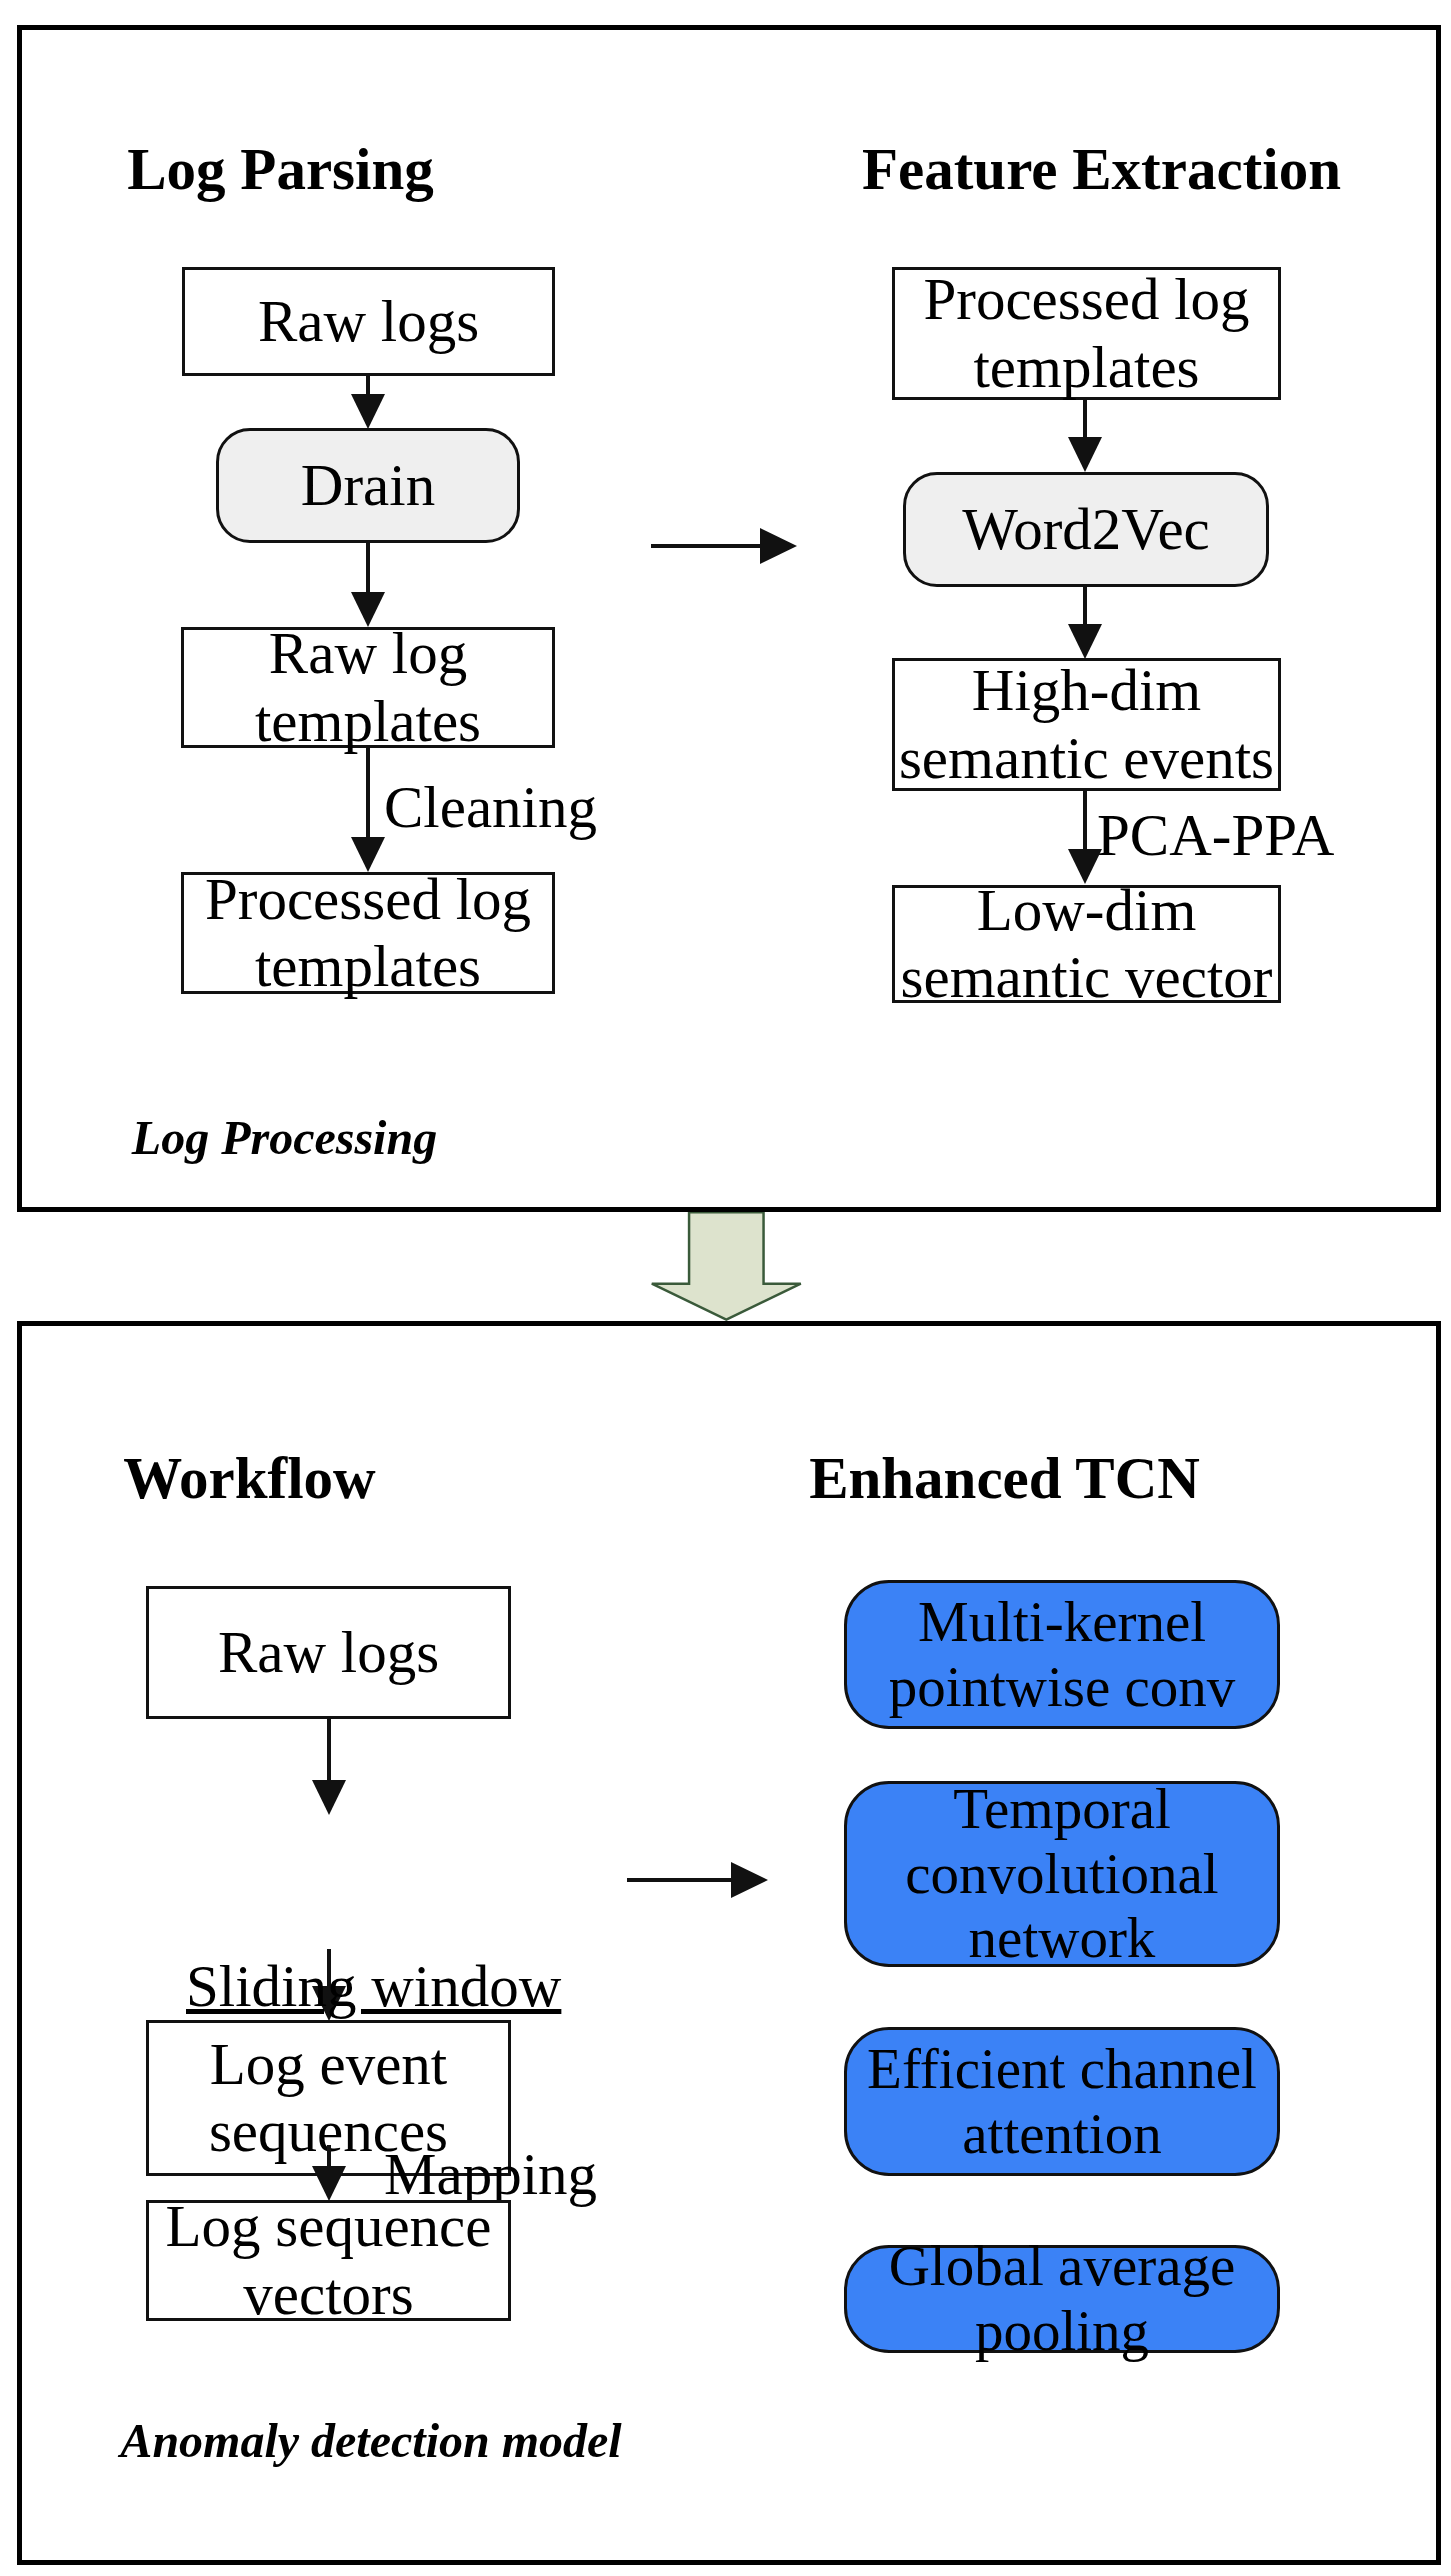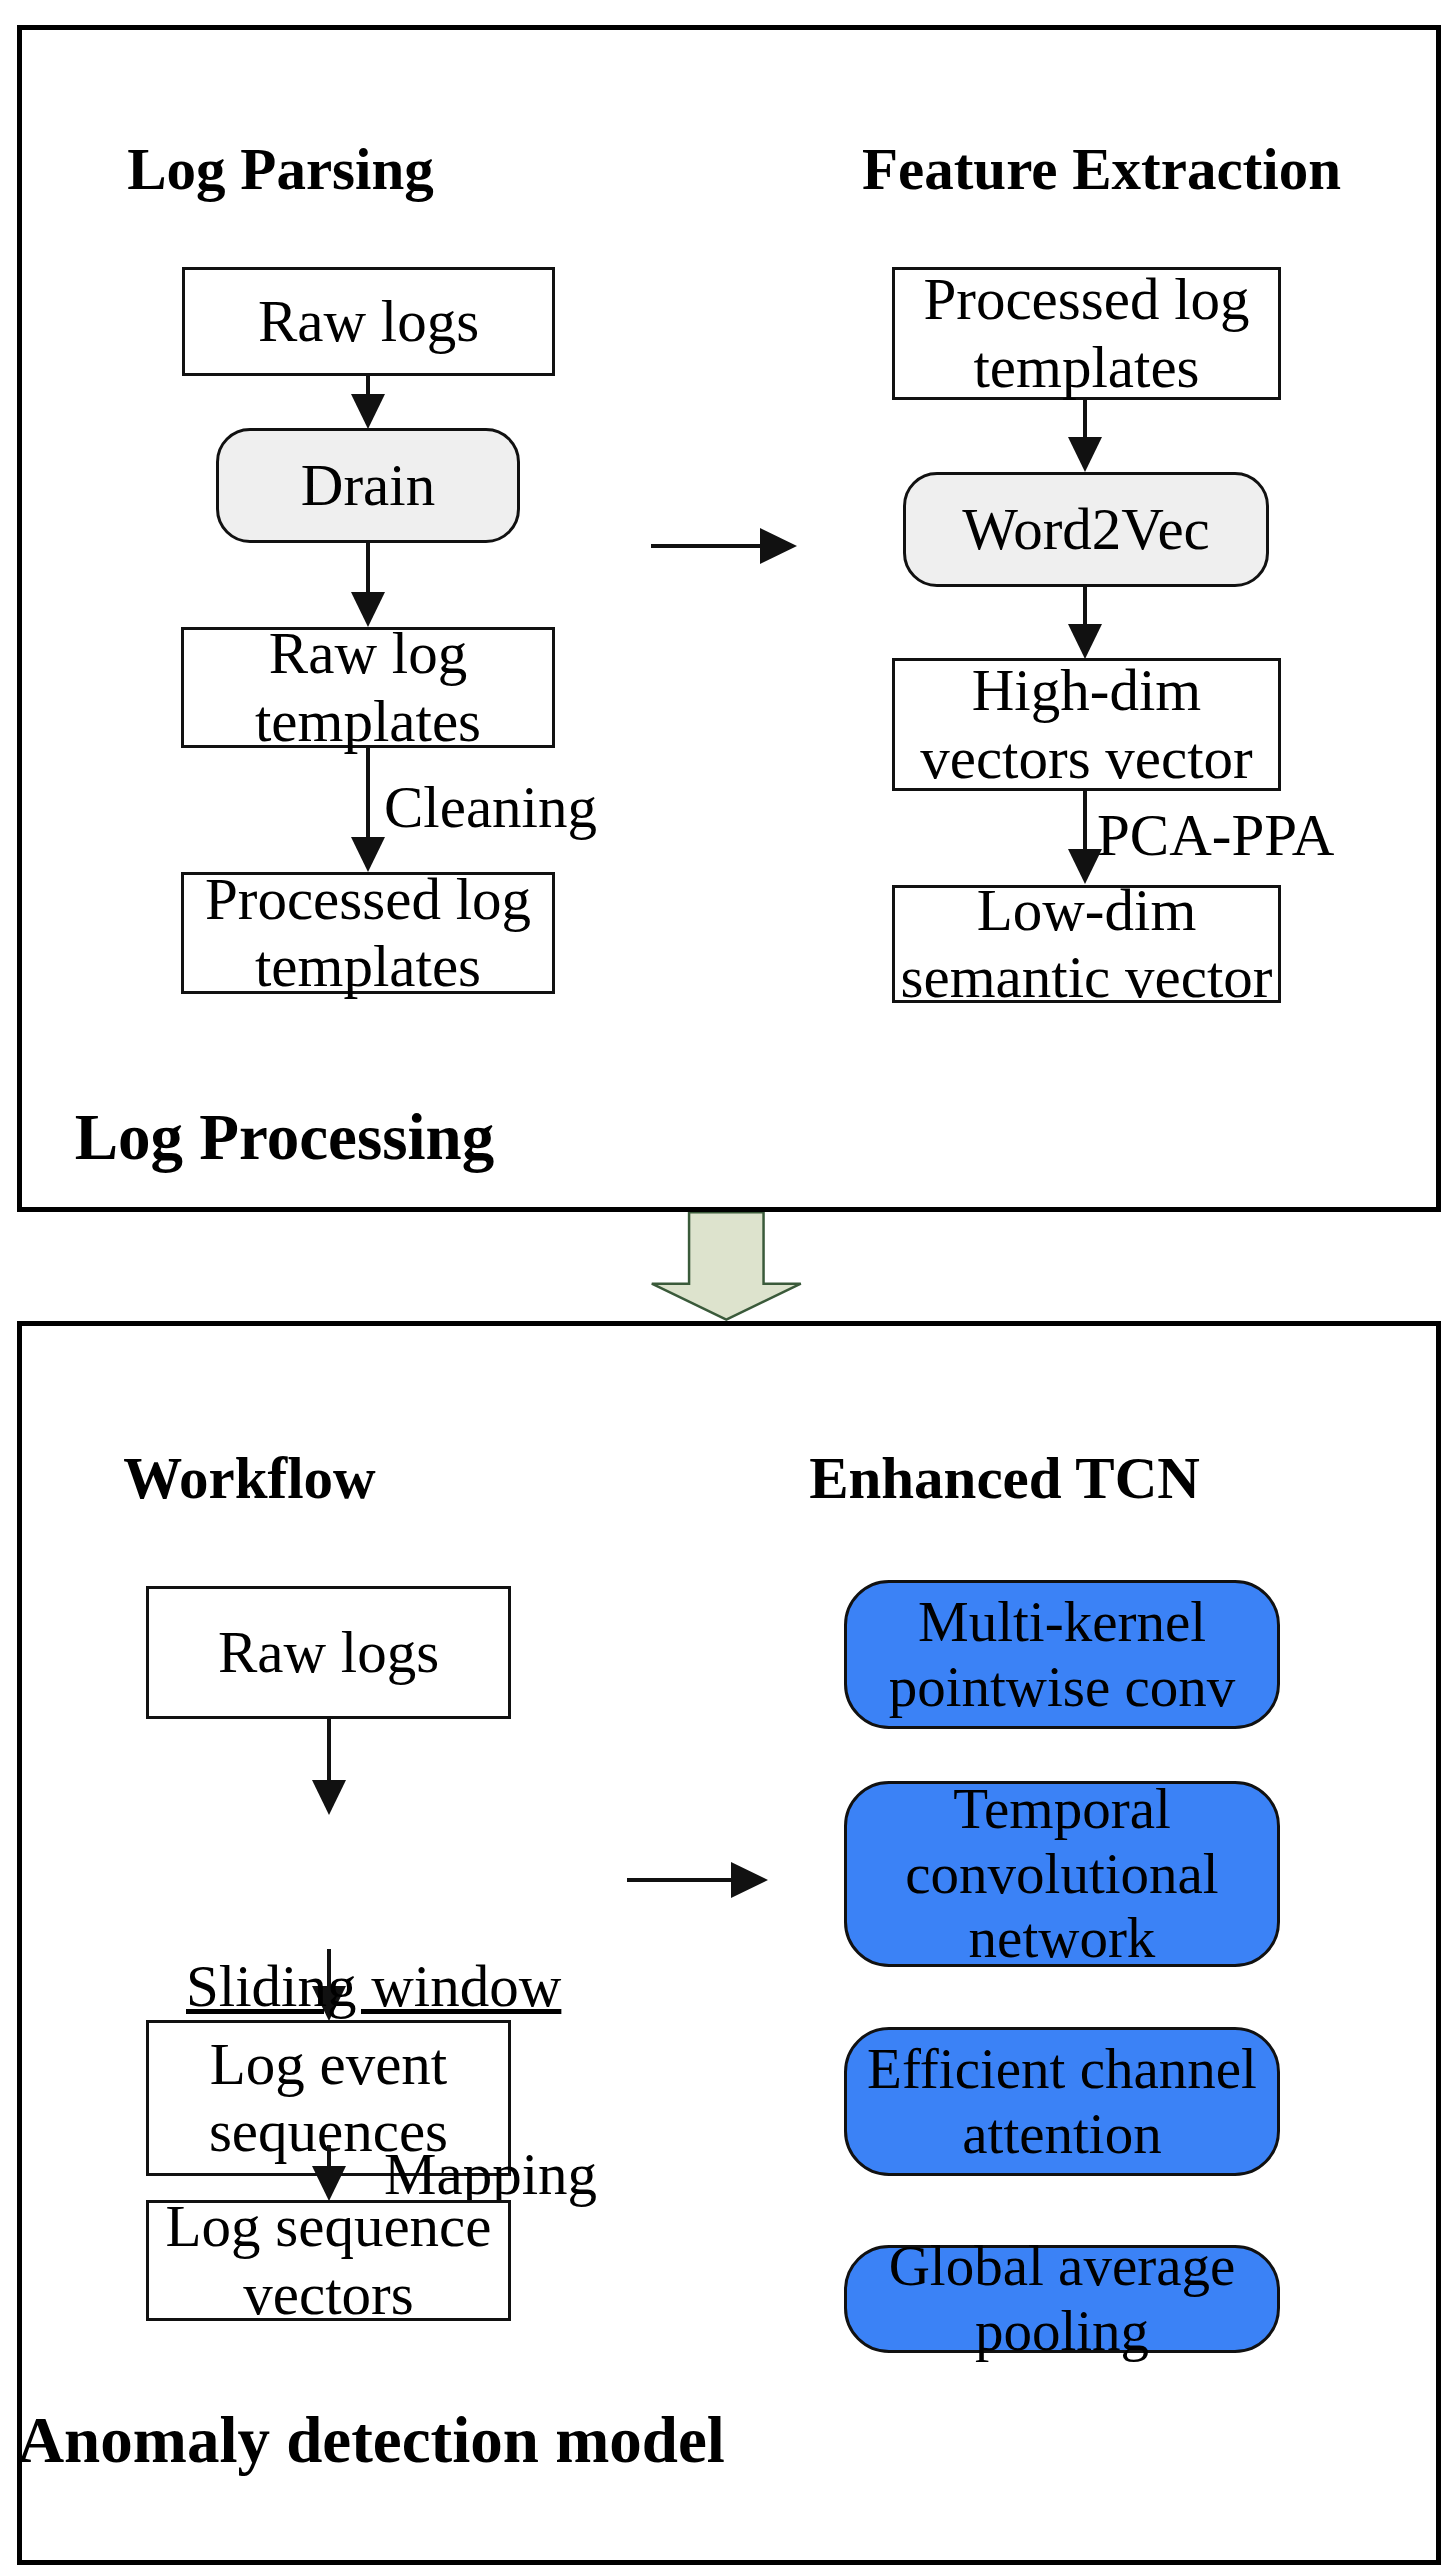--- a/index.html
+++ b/index.html
@@ -12,21 +12,21 @@
     position:absolute; border:3.7px solid #111; background:#fff; box-sizing:border-box;
     display:flex; align-items:center; justify-content:center; text-align:center;
     font-size:59px; line-height:1.14; white-space:pre-line;
   }
   .rounded { border-radius:34px; background:#efefef; }
   .tcn { border-radius:45px; background:#3b82f6; font-size:57px; }
   .lbltext {
     position:absolute; box-sizing:border-box; display:flex; align-items:center; justify-content:center;
     text-align:left; font-weight:bold; font-size:59px; white-space:nowrap;
   }
-  .caption { font-size:65px; }
+  .caption { font-size:48px;font-style:italic; }
   .edge-label { position:absolute; font-size:59px; white-space:nowrap; }
   .varrow { position:absolute; width:4.3px; background:#111; }
   .varrow::after {
     content:""; position:absolute; left:50%; bottom:-35px; transform:translateX(-50%);
     width:0; height:0; border:17.4px solid transparent; border-bottom:0; border-top:35px solid #111;
   }
   .harrow { position:absolute; height:4.3px; background:#111; }
   .harrow::after {
     content:""; position:absolute; top:50%; right:-37px; transform:translateY(-50%);
     width:0; height:0; border:18px solid transparent; border-right:0; border-left:37px solid #111;
@@ -85,21 +85,21 @@
   <div class="node" style="left:892px; top:267px; width:389px; height:133px;">Processed log
 templates</div>
 
   <div class="varrow" style="left:1083px; top:400px; height:37px;"></div>
 
   <div class="node rounded" style="left:903px; top:472px; width:366px; height:115px;">Word2Vec</div>
 
   <div class="varrow" style="left:1083px; top:587px; height:37px;"></div>
 
   <div class="node" style="left:892px; top:658px; width:389px; height:133px;">High-dim
-vectors vector</div>
+semantic events</div>
 
   <div class="varrow" style="left:1083px; top:791px; height:58px;"></div>
   <div class="edge-label" style="left:1097px; top:801px;">PCA-PPA</div>
 
   <div class="node" style="left:892px; top:885px; width:389px; height:118px;">Low-dim
 semantic vector</div>
 
   <div class="sec" style="left:17.4px; top:1321px; width:1424px; height:1244px;"></div>
 
   <div class="lbltext" style="left:102px; top:1418px; width:295px; height:121px;">Workflow</div>

